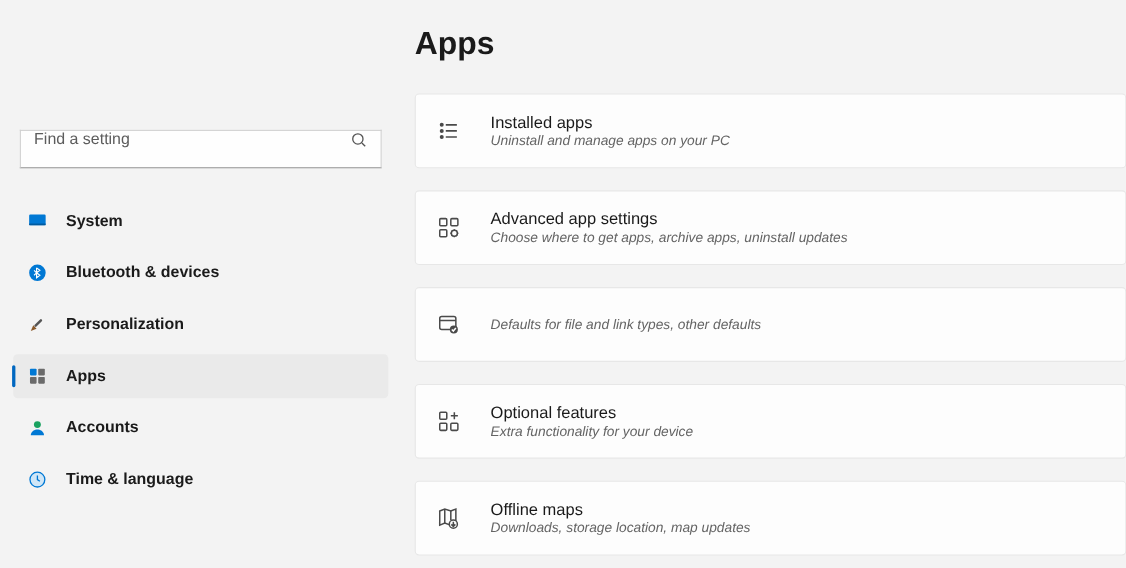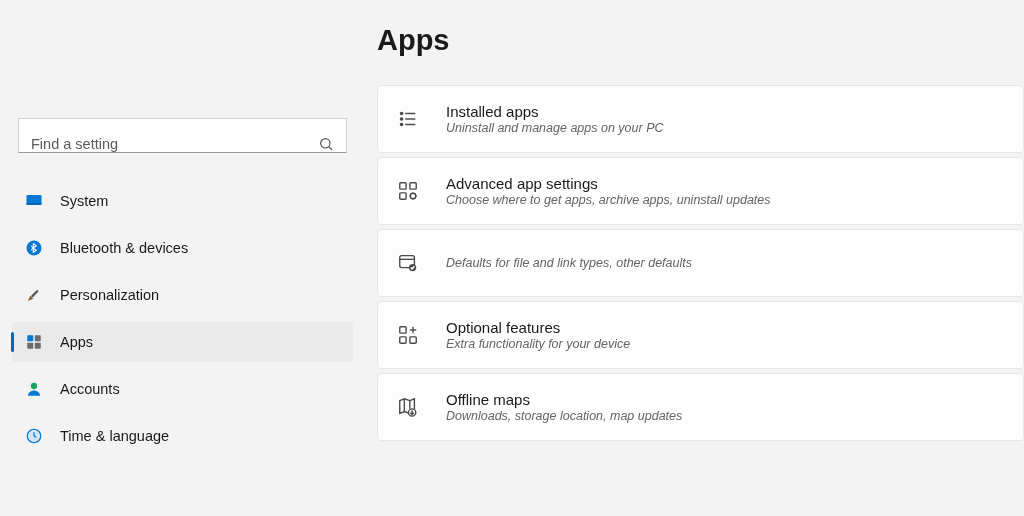--- a/index.html
+++ b/index.html
@@ -19,21 +19,21 @@
       width: 365px;
       flex-shrink: 0;
       padding: 0 12px 0 12px;
     }
     .search-wrap {
       padding: 118px 6px 0 6px;
       margin-bottom: 28px;
     }
     .search-box {
       display: flex;
-      align-items: flex-end;
+      align-items: flex-start;
       background: #fefefe;
       border: 1px solid #d0d0d0;
       border-radius: 0;
       height: 35px;
       padding: 0 12px;
       border-bottom: 1.5px solid #9a9a9a;
     }
     .search-box input {
       flex: 1;
       border: none;
@@ -57,20 +57,21 @@
       display: flex;
       align-items: center;
       height: 40px;
       padding: 0 12px;
       border-radius: 4px;
       cursor: pointer;
       font-size: 14.5px;
       color: #1a1a1a;
       position: relative;
       margin-bottom: 7px;
+      font-weight: bold;
     }
     .nav-item .icon {
       width: 20px;
       height: 20px;
       margin-right: 16px;
       display: inline-flex;
       align-items: center;
       justify-content: center;
     }
     .nav-item.active {
@@ -92,21 +93,21 @@
     }
     .page-title {
       font-size: 29px;
       font-weight: 600;
       color: #1a1a1a;
       margin-bottom: 28px;
     }
     .cards {
       display: flex;
       flex-direction: column;
-      gap: 4px;
+      gap: 20px;
     }
     .card {
       background: #fdfdfd;
       border: 1px solid #e7e7e7;
       border-radius: 4px;
       padding: 14px 18px 14px 18px;
       display: flex;
       align-items: center;
       cursor: pointer;
       min-height: 68px;

